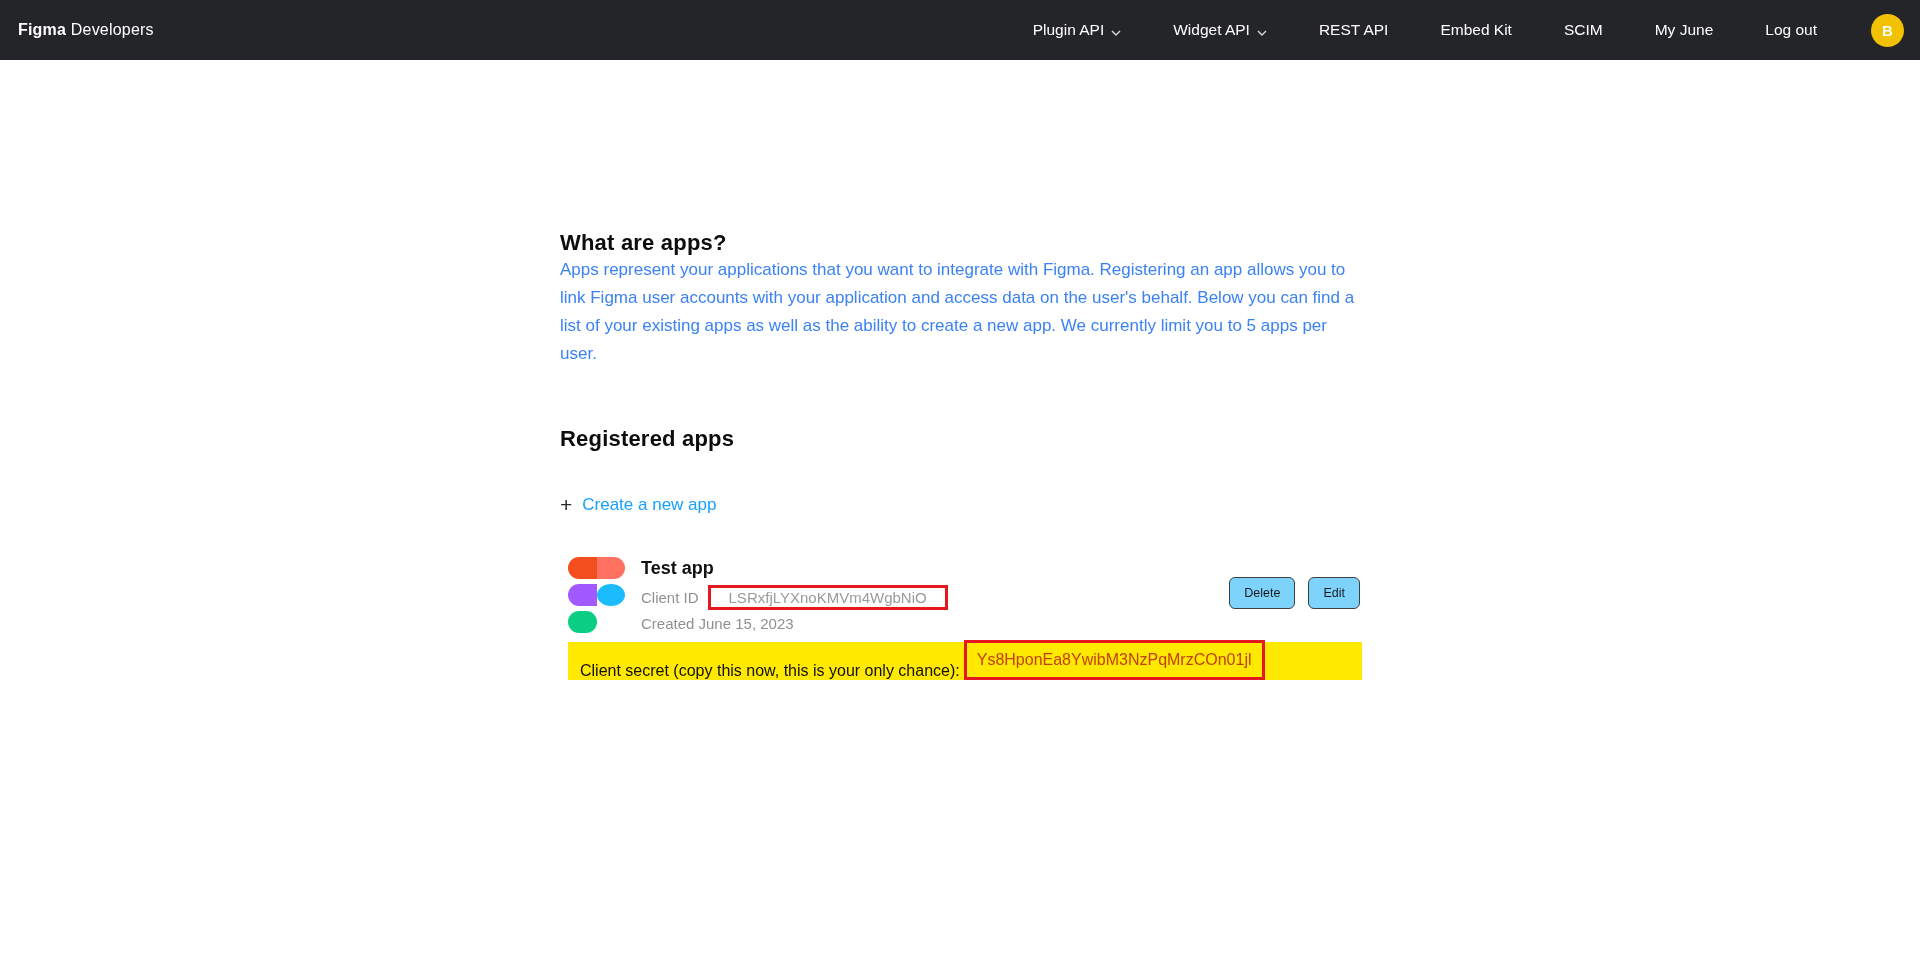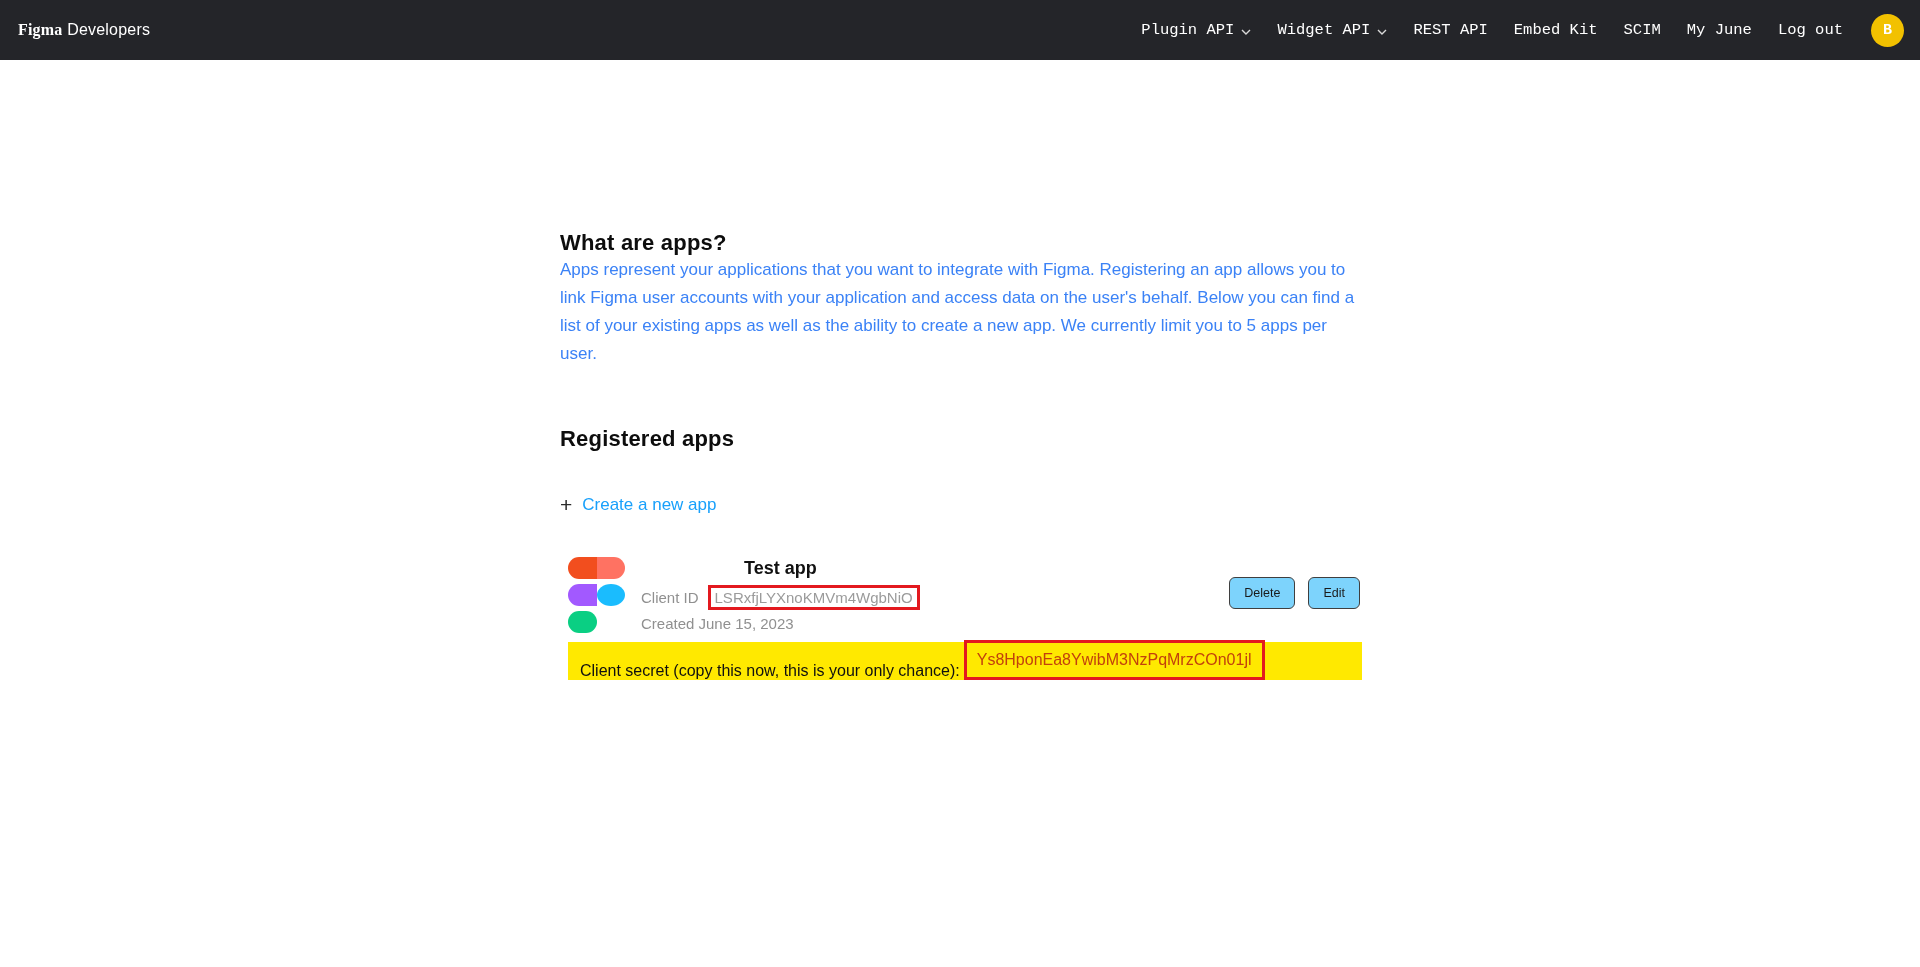--- a/index.html
+++ b/index.html
@@ -10,22 +10,22 @@
     overflow: hidden;
   }
   
   .nav {
     height: 60px; width: 100%;
     background: #242529;
     display: flex; align-items: center; justify-content: space-between;
     padding: 0 16px 0 18px;
   }
   .brand { color: #ffffff; font-size: 16px; letter-spacing: .2px; cursor: pointer; }
-  .brand .b { font-weight: 700; font-family: Liberation Serif, serif; }
-  .nav-right { display: flex; align-items: center; gap: 26px; font-family: Liberation Mono, monospace; }
+  .brand .b { font-weight: 700; }
+  .nav-right { display: flex; align-items: center; gap: 52px; }
   .nav-item {
     color: #ffffff; font-size: 15.5px; font-weight: 500;
     display: flex; align-items: center; gap: 7px; cursor: pointer;
     white-space: nowrap;
   }
   .chev { display: inline-block; margin-top: 2px; }
   .avatar {
     width: 33px; height: 33px; border-radius: 50%;
     background: #F2C100; color: #ffffff;
     font-size: 15px; font-weight: 600;
@@ -55,27 +55,27 @@
   .app-logo { width: 57px; height: 76px; display: flex; flex-direction: column; justify-content: space-between; }
   .logo-r { height: 22px; display: flex; }
   .pill-split {
     width: 57px; height: 22px; border-radius: 11px;
     background: linear-gradient(to right, #F24E1E 50%, #FF7262 50%);
   }
   .pill-purple { width: 29px; height: 22px; border-radius: 11px 0 0 11px; background: #A259FF; }
   .ellipse-blue { width: 28px; height: 22px; border-radius: 50%; background: #1ABCFE; }
   .pill-green { width: 29px; height: 22px; border-radius: 11px; background: #0ACF83; }
   .app-info { margin-left: 16px; }
-  .app-name { font-size: 18px; font-weight: 700; color: #111111; line-height: 22px; text-align: center; }
+  .app-name { font-size: 18px; font-weight: 700; color: #111111; line-height: 22px; }
   .client-row {
     margin-top: 3px; display: flex; align-items: center;
     font-size: 15px; color: #909090; height: 30px;
   }
   .client-id-box {
-    border: 3px solid #E3191F; padding: 1px 4px; margin-left: 9px;
+    border: 3px solid #E3191F; padding: 1px 18px; margin-left: 9px;
     color: #9b9b9b; font-size: 15px; white-space: nowrap;
   }
   .created-line { margin-top: 3px; font-size: 15px; color: #909090; }
   .app-actions { margin-left: auto; margin-top: 20px; display: flex; gap: 13px; }
   .btn {
     background: #7dd3fc; border: 1px solid #3f3f3f; border-radius: 6px;
     font-family: inherit; font-size: 12.5px; color: #1a1a1a;
     padding: 8px 14px; cursor: pointer; line-height: 14px;
   }
   

